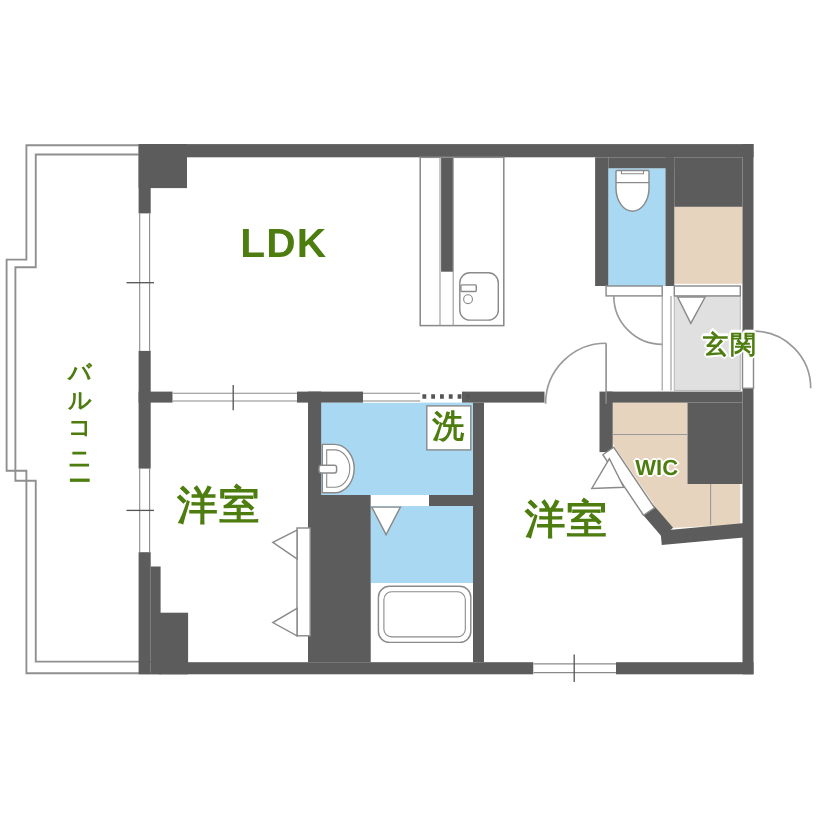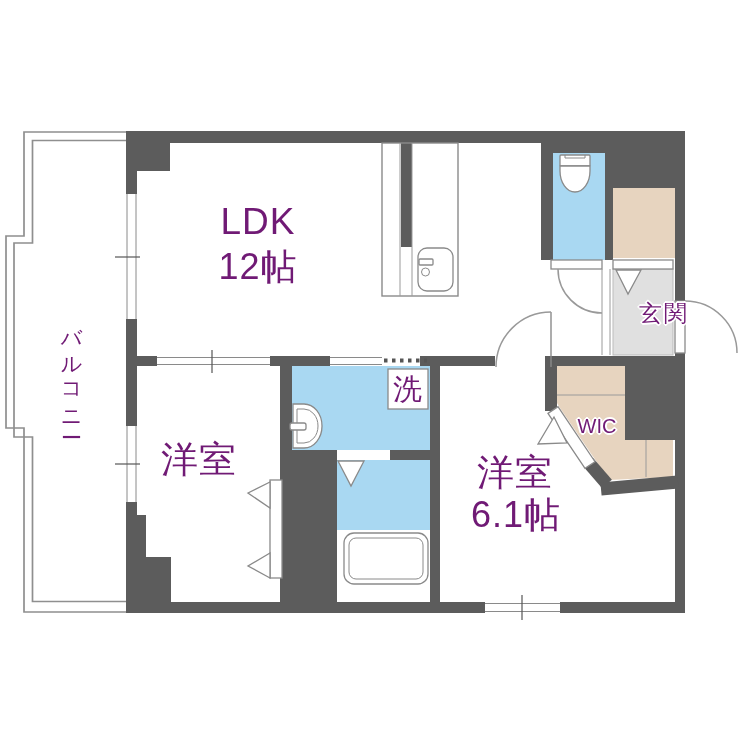--- a/index.html
+++ b/index.html
@@ -8,21 +8,21 @@
          font-family:"Liberation Sans","DejaVu Sans",sans-serif;}
   #plan-svg{position:absolute;left:0;top:0;}
   .rail{fill:none;stroke:#8f8f8f;stroke-width:1.7;}
   .wfix{fill:#ffffff;stroke:#8a8a8a;stroke-width:1.3;}
   .oline{fill:none;stroke:#8a8a8a;stroke-width:1.4;}
   .oline2{fill:none;stroke:#8a8a8a;stroke-width:1;}
   .thin{stroke:#9a9a9a;stroke-width:1;fill:none;}
   .arc{fill:none;stroke:#999999;stroke-width:1.5;}
   .tick{stroke:#555555;stroke-width:1.2;fill:none;}
   .tri{fill:#ffffff;stroke:#8a8a8a;stroke-width:1.3;}
-  .lbl{position:absolute;transform:translate(-50%,-50%);color:#701a75;font-weight:normal;
+  .lbl{position:absolute;transform:translate(-50%,-50%);color:#4d7c0f;font-weight:bold;
        white-space:nowrap;line-height:1;letter-spacing:1px;}
   .halo{text-shadow:-2px 0 0 #fff,2px 0 0 #fff,0 -2px 0 #fff,0 2px 0 #fff,
         -1px -1px 0 #fff,1px 1px 0 #fff,-1px 1px 0 #fff,1px -1px 0 #fff;}
   .vtext{writing-mode:vertical-rl;text-orientation:mixed;letter-spacing:4px;}
   #lbl-ldk-name{left:258px;top:221px;font-size:37px;}
   #lbl-ldk-size{left:258px;top:267px;font-size:36px;}
   #lbl-b1-name{left:199px;top:459px;font-size:37px;}
   #lbl-b1-size{left:201px;top:505px;font-size:36px;}
   #lbl-b2-name{left:515px;top:472px;font-size:37px;}
   #lbl-b2-size{left:516px;top:515px;font-size:36px;}
@@ -177,21 +177,19 @@
 
     <rect class="wfix" x="388" y="369" width="40" height="40"></rect>
 
     <g>
       <rect class="wfix" x="344" y="533" width="84" height="51" rx="10"></rect>
       <rect class="oline2" x="349" y="538" width="74" height="41" rx="7"></rect>
     </g>
   </svg>
 
   <div class="lbl" id="lbl-ldk-name">LDK</div>
-  <div class="lbl" id="lbl-ldk-size">12帖</div>
   <div class="lbl" id="lbl-b1-name">洋室</div>
   <div class="lbl" id="lbl-b2-name">洋室</div>
-  <div class="lbl" id="lbl-b2-size">6.1帖</div>
   <div class="lbl vtext" id="lbl-balcony">バルコニー</div>
   <div class="lbl halo" id="lbl-genkan">玄関</div>
   <div class="lbl halo" id="lbl-wic">WIC</div>
   <div class="lbl" id="lbl-laundry">洗</div>
 </div>
 
 </body></html>

